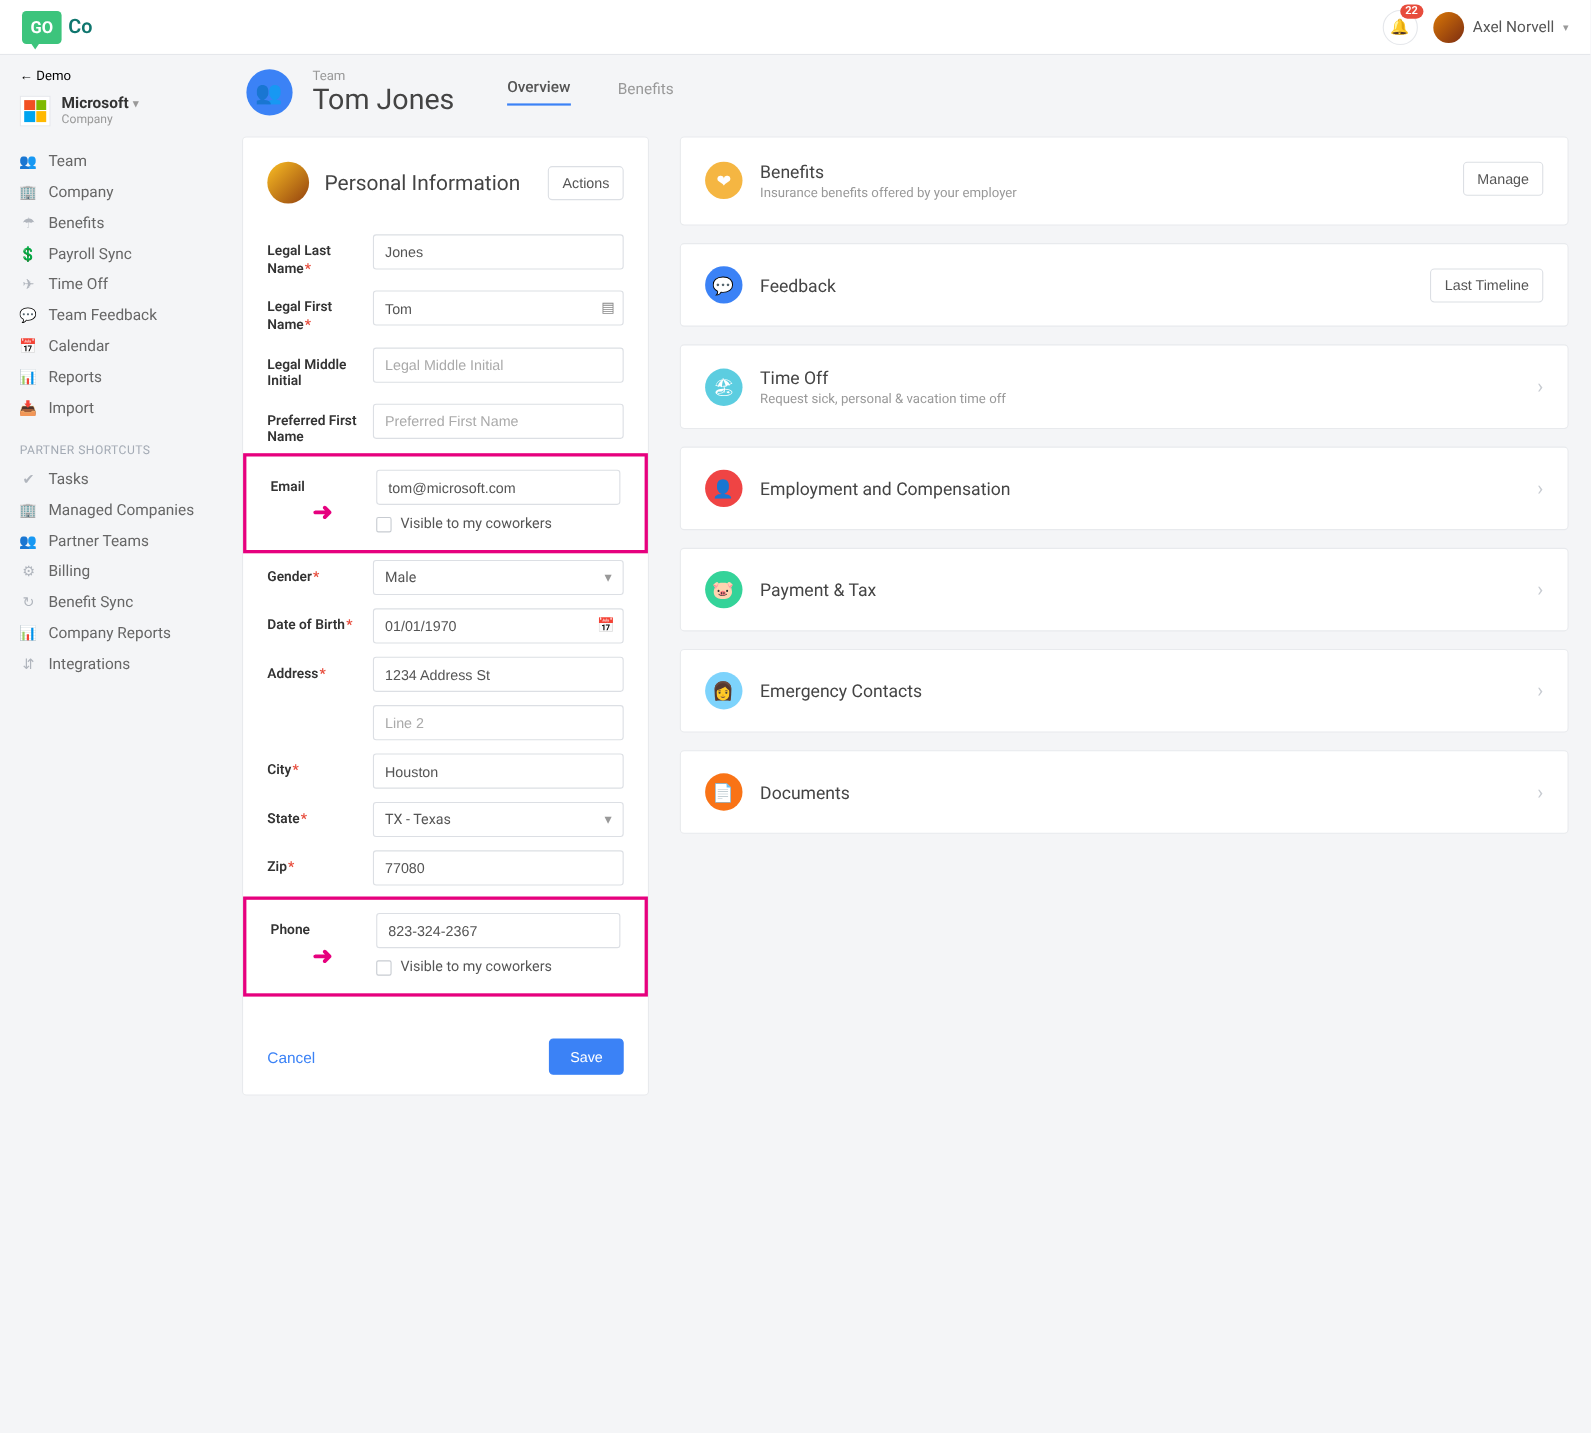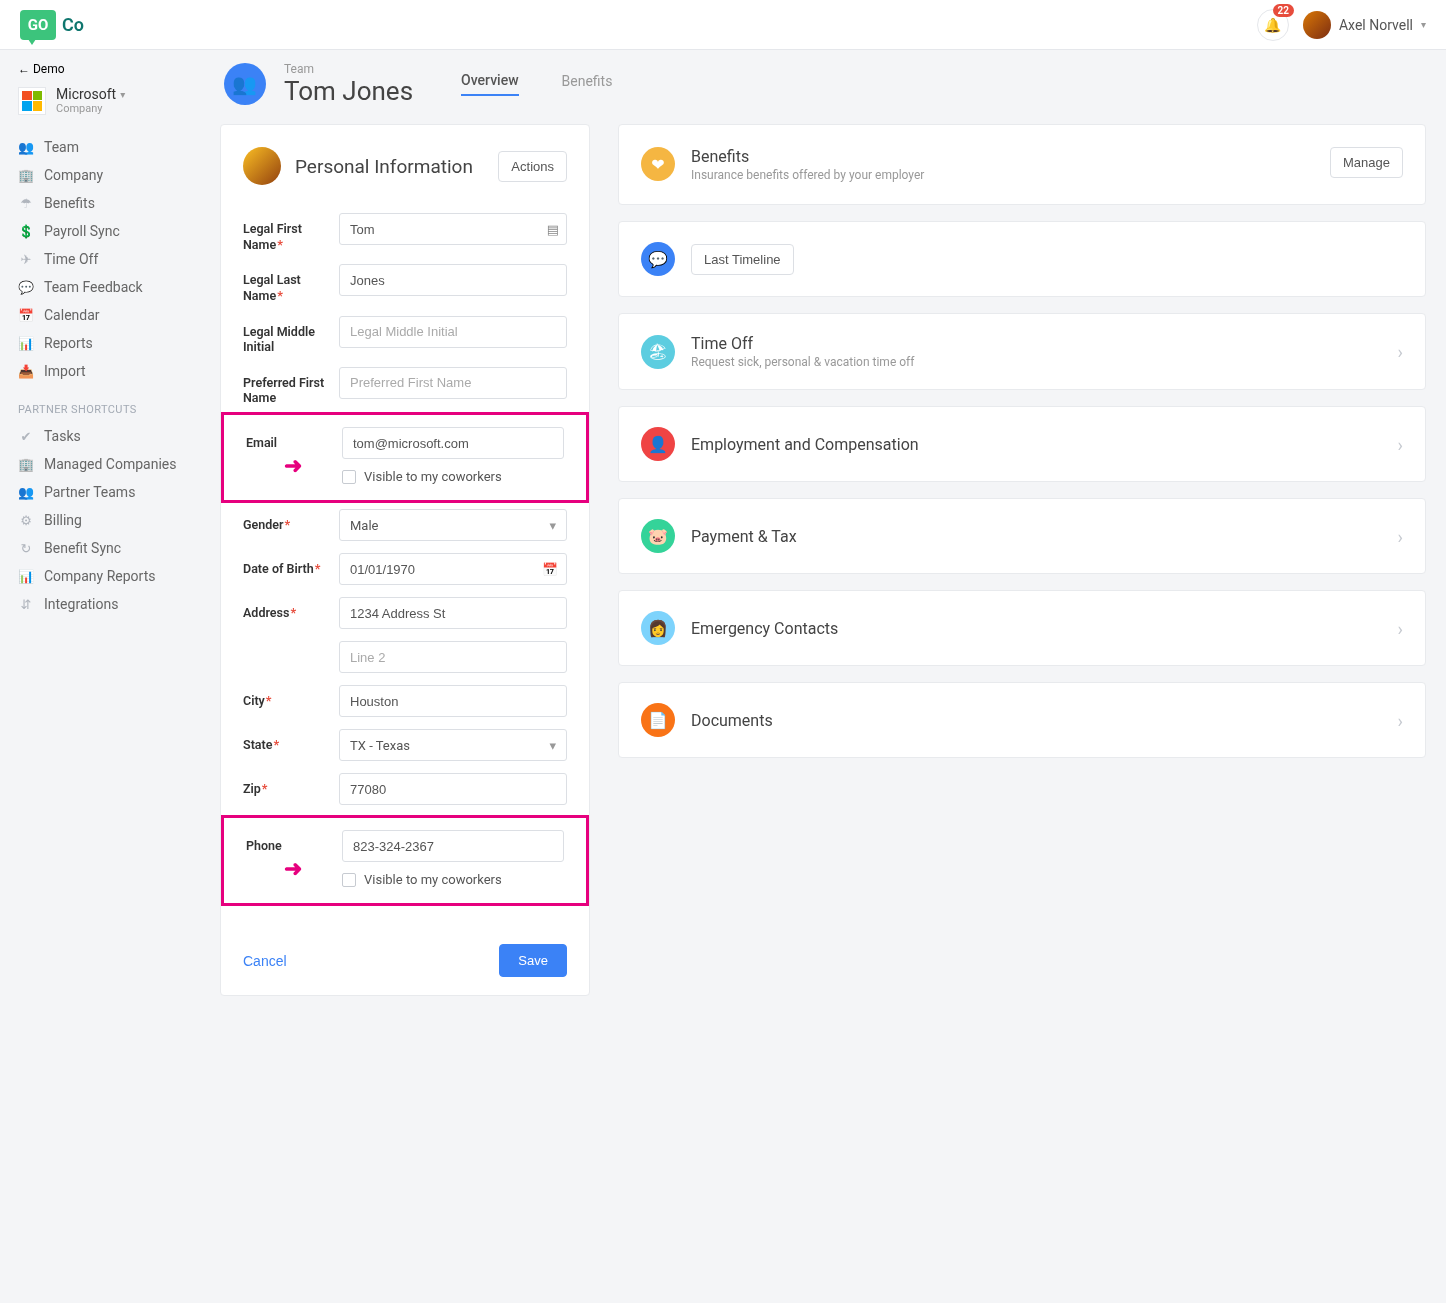--- a/index.html
+++ b/index.html
@@ -15,21 +15,21 @@
 .user-menu { display: flex; align-items: center; gap: 8px; cursor: pointer; }
 .avatar-sm { width: 28px; height: 28px; border-radius: 50%; background: linear-gradient(135deg,#d97706,#7c2d12); }
 .user-name { color: #555; font-size: 14px; }
 .chevron { color: #999; font-size: 10px; }
 .shell { display: flex; min-height: calc(100vh - 50px); }
 .sidebar-nav { width: 200px; padding: 12px 8px 12px 18px; }
 .back-link { color: #000000; font-size: 12px; margin-bottom: 10px; cursor: pointer; }
 .company-sel { display: flex; align-items: center; gap: 10px; margin-bottom: 18px; cursor: pointer; }
 .company-logo { width: 28px; height: 28px; background: #fff; border: 1px solid #e5e7eb; display: grid; grid-template-columns: 1fr 1fr; grid-template-rows: 1fr 1fr; gap: 1px; padding: 3px; }
 .company-logo div:nth-child(1){background:#f25022}.company-logo div:nth-child(2){background:#7fba00}.company-logo div:nth-child(3){background:#00a4ef}.company-logo div:nth-child(4){background:#ffb900}
-.company-name { font-weight: 400; font-size: 14px; color: #333; display: flex; align-items: center; gap: 4px; }
+.company-name { font-weight: 700; font-size: 14px; color: #333; display: flex; align-items: center; gap: 4px; }
 .company-sub { font-size: 11px; color: #999; }
 .nav-item { display: flex; align-items: center; gap: 10px; padding: 6px 0; color: #666; font-size: 14px; cursor: pointer; }
 .nav-item .nav-icon { width: 16px; color: #b0b5bd; font-size: 13px; display: inline-flex; justify-content: center; }
 .nav-section-title { font-size: 11px; letter-spacing: 0.4px; color: #a3aab4; margin: 18px 0 6px; }
 .main { flex: 1; padding: 12px 20px 30px 20px; }
 .page-header { display: flex; align-items: center; gap: 18px; margin-bottom: 18px; padding-left: 4px; }
 .page-icon { width: 42px; height: 42px; border-radius: 50%; background: #3b82f6; display: flex; align-items: center; justify-content: center; color: #fff; font-size: 20px; }
 .page-titles .subtitle { font-size: 12px; color: #999; }
 .page-titles .title { font-size: 26px; color: #444; }
 .tabs { display: flex; gap: 26px; align-items: center; }
@@ -193,29 +193,29 @@
     <div class="columns">
       <div class="left-col">
         <div class="card">
           <div class="card-header">
             <span class="avatar-md"></span>
             <span class="card-title">Personal Information</span>
             <button class="btn">Actions</button>
           </div>
           <div class="form">
             <div class="form-row">
+              <div class="form-label"><span>Legal Last Name</span><span class="req">*</span></div>
+              <div class="form-field"><input class="input" value="Jones" style=""></div>
+            </div>
+            <div class="form-row">
               <div class="form-label"><span>Legal First Name</span><span class="req">*</span></div>
               <div class="form-field input-with-icon">
                 <input class="input" value="Tom" style="">
                 <span class="trail-icon">▤</span>
               </div>
-            </div>
-            <div class="form-row">
-              <div class="form-label"><span>Legal Last Name</span><span class="req">*</span></div>
-              <div class="form-field"><input class="input" value="Jones" style=""></div>
             </div>
             <div class="form-row">
               <div class="form-label">Legal Middle Initial</div>
               <div class="form-field"><input class="input" placeholder="Legal Middle Initial" style=""></div>
             </div>
             <div class="form-row">
               <div class="form-label">Preferred First Name</div>
               <div class="form-field"><input class="input" placeholder="Preferred First Name" style=""></div>
             </div>
 
@@ -300,20 +300,23 @@
           <div class="right-icon" style="background:#f5b642">❤</div>
           <div class="right-body">
             <div class="right-title">Benefits</div>
             <div class="right-sub">Insurance benefits offered by your employer</div>
           </div>
           <button class="btn">Manage</button>
         </div>
 
         <div class="card right-card">
           <div class="right-icon" style="background:#3b82f6">💬</div>
+          <div class="right-body">
+              <div class="right-title">Feedback</div>
+            </div>
           <button class="btn">Last Timeline</button>
         </div>
 
         <div class="card right-card">
           <div class="right-icon" style="background:#5ccde0">🏖</div>
           <div class="right-body">
             <div class="right-title">Time Off</div>
             <div class="right-sub">Request sick, personal &amp; vacation time off</div>
           </div>
           <span class="right-chevron">›</span>

